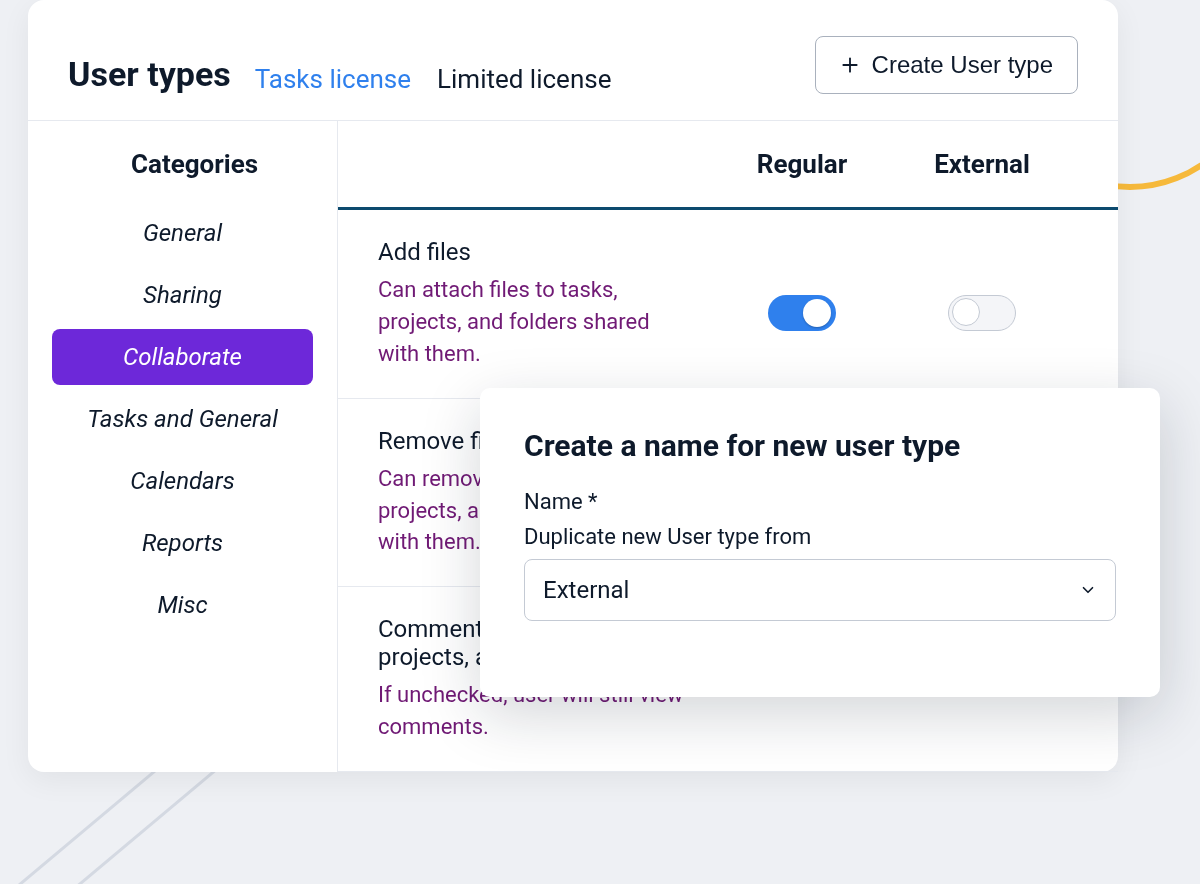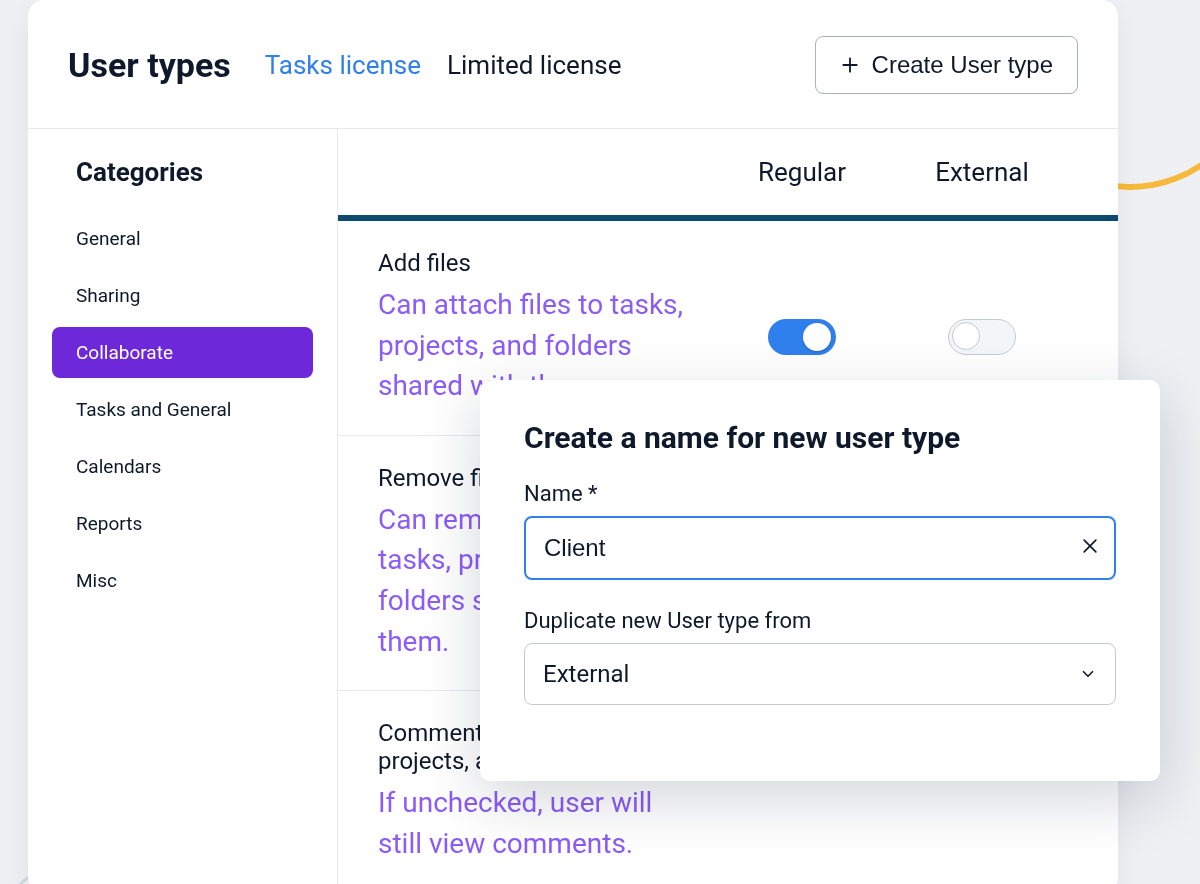--- a/index.html
+++ b/index.html
@@ -52,24 +52,24 @@
     border-radius: 16px;
     box-shadow: 0 8px 30px rgba(0,0,0,0.06);
     margin: 0 28px;
     width: 1090px;
     min-height: 770px;
     display: flex;
     flex-direction: column;
   }
   .panel-header {
     display: flex;
-    align-items: center;
-    padding: 36px 40px 34px 40px;
+    align-items: flex-end;
+    padding: 36px 40px 26px 40px;
     border-bottom: 1px solid #e6e9ef;
-    gap: 34px;
+    gap: 24px;
   }
   .panel-title {
     font-size: 34px;
     font-weight: 700;
     color: #0e1a2b;
   }
   .tabs {
     display: flex;
     gap: 26px;
     align-items: center;
@@ -94,47 +94,50 @@
     cursor: pointer;
     margin-left: 19px;
   }
   .create-btn svg { width: 20px; height: 20px; }
 
   .panel-body { display: flex; flex: 1; min-height: 0; }
   .sidebar {
     width: 310px;
     border-right: 1px solid #e6e9ef;
     padding: 28px 24px 28px 24px;
+    text-align: center;
   }
   .sidebar-title {
     font-size: 26px;
     font-weight: 700;
     color: #0e1a2b;
     margin-bottom: 26px;
     padding-left: 24px;
   }
   .sidebar-item {
-    font-size: 19px;
+    font-size: 24px;
     color: #0e1a2b;
     padding: 14px 24px;
     border-radius: 8px;
     margin-bottom: 6px;
     cursor: pointer;
+    font-style: italic;
   }
   .sidebar-item.active {
     background: #6d28d9;
     color: #fff;
   }
 
   .content { flex: 1; position: relative; }
   .content-table { width: 100%; }
   .headers {
     display: flex;
     padding: 28px 46px 28px 40px;
-    border-bottom: 6px solid #0c4a6e;
+    border-bottom: 3px solid #0c4a6e;
+    font-weight: bold;
   }
   .spacer { flex: 1; }
   .col-head {
     width: 180px;
     text-align: center;
     font-size: 26px;
     color: #0e1a2b;
   }
   .row {
     display: flex;
@@ -142,22 +145,22 @@
     padding: 28px 46px 28px 40px;
     border-bottom: 1px solid #e6e9ef;
   }
   .row .text { flex: 1; padding-right: 20px; }
   .row .text .title {
     font-size: 24px;
     color: #0e1a2b;
     margin-bottom: 8px;
   }
   .row .text .desc {
-    font-size: 28px;
-    color: #8b5cf6;
+    font-size: 22px;
+    color: #701a75;
     line-height: 1.45;
     max-width: 380px;
   }
   .toggle-cell {
     width: 180px;
     display: flex;
     justify-content: center;
     align-items: flex-start;
     padding-top: 18px;
   }
@@ -181,21 +184,21 @@
     top: 4px;
     box-shadow: 0 1px 2px rgba(0,0,0,0.25);
   }
   .toggle.on .knob { right: 5px; }
   .toggle.off .knob { left: 3px; top: 2px; box-shadow: none; border: 1px solid #c4cad4; }
 
   
   .modal {
     position: absolute;
     z-index: 5;
-    top: 380px;
+    top: 388px;
     left: 480px;
     width: 680px;
     background: #fff;
     border-radius: 10px;
     box-shadow: 0 18px 60px rgba(15,25,45,0.18);
     padding: 40px 44px 42px 44px;
   }
   .modal-title {
     font-size: 30px;
     font-weight: 700;
@@ -342,29 +345,20 @@
         </div>
       </div>
     </div>
   </div>
 </div>
 
 <div class="modal">
   <div class="modal-title">Create a name for new user type</div>
 
   <div class="field-label">Name *</div>
-  <div class="input-wrap">
-    <input class="text-input" type="text" value="Client" style="">
-    <span class="clear-icon">
-      <svg width="20" height="20" viewBox="0 0 24 24" fill="none" stroke="#0e1a2b" stroke-width="2" stroke-linecap="round">
-          <line x1="5" y1="5" x2="19" y2="19"></line>
-          <line x1="19" y1="5" x2="5" y2="19"></line>
-        </svg>
-    </span>
-  </div>
 
   <div class="field-label">Duplicate new User type from</div>
   <div class="select">
     <span>External</span>
     <svg viewBox="0 0 24 24" fill="none" stroke="#0e1a2b" stroke-width="2.2" stroke-linecap="round" stroke-linejoin="round">
         <polyline points="6 9 12 15 18 9"></polyline>
       </svg>
   </div>
 
 </div>

